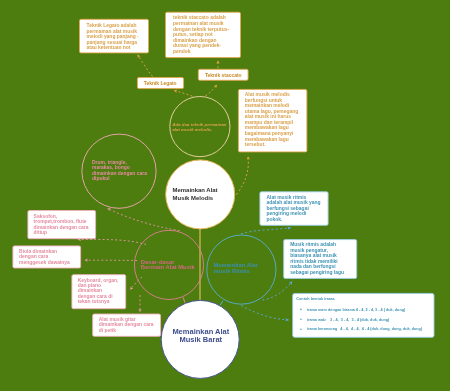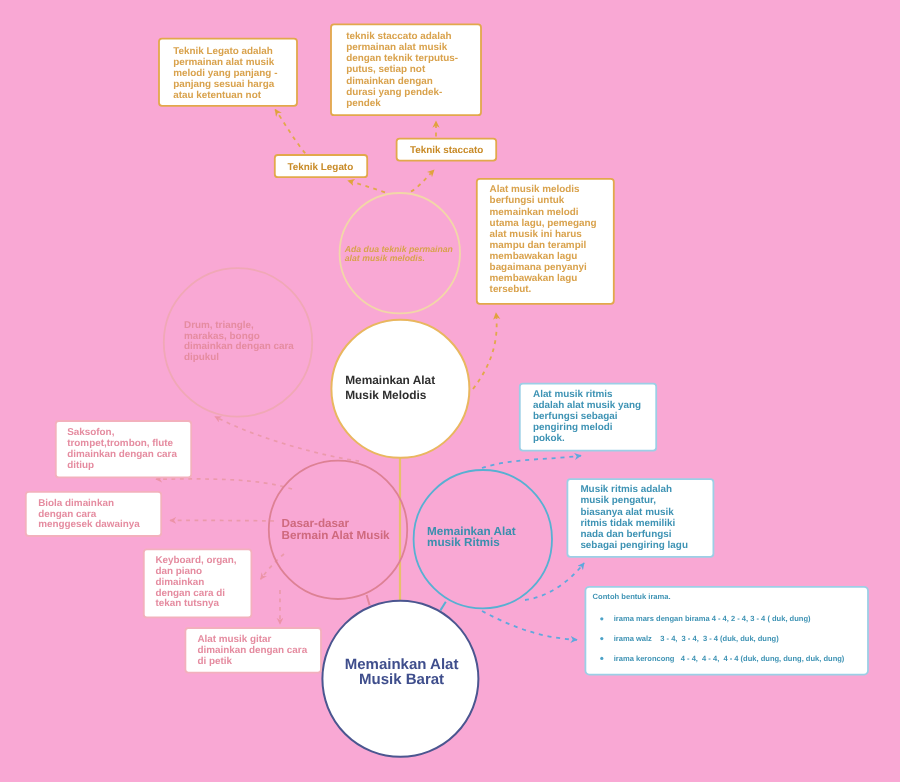--- a/index.html
+++ b/index.html
@@ -1,18 +1,18 @@
 <!DOCTYPE html>
 <html><head>
 <meta charset="utf-8">
 <style>
   html,body{margin:0;padding:0;background:#ffffff;}
   body{width:450px;height:391px;overflow:hidden;
        font-family:"Liberation Sans",sans-serif;}
-  #stage{position:relative;width:450px;height:391px;background:#f9a8d4;}
+  #stage{position:relative;width:450px;height:391px;background:#4d7c0f;}
   svg#map{position:absolute;left:0;top:0;}
   text{white-space:pre;}
   .nodelbl{font-weight:bold;text-anchor:middle;font-size:6px;}
   .bodytxt{font-size:4.95px;}
 </style>
 </head>
 <body>
 
 <div id="stage">
 <svg id="map" width="450" height="391" viewBox="0 0 450 391" xmlns="http://www.w3.org/2000/svg">

